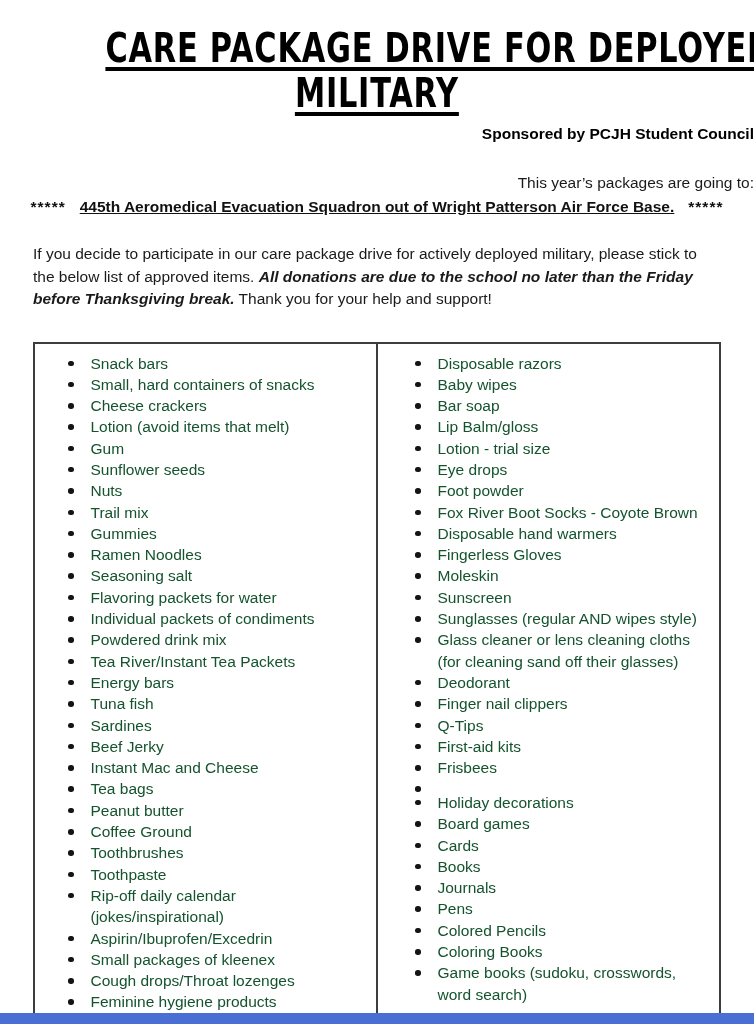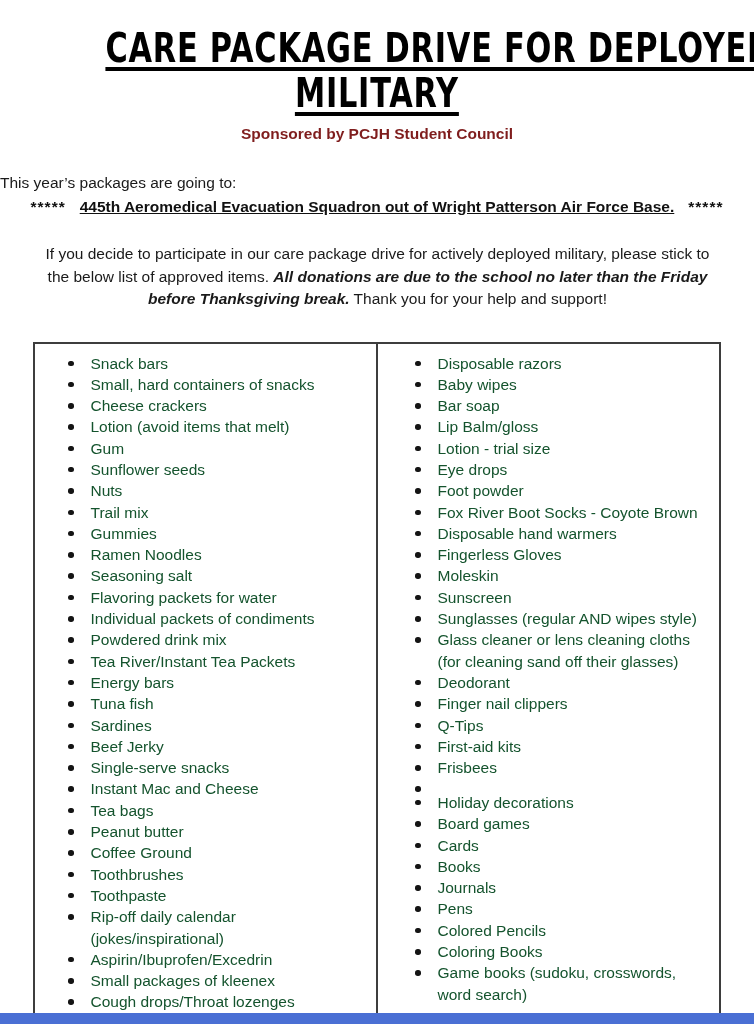--- a/index.html
+++ b/index.html
@@ -12,26 +12,26 @@
   h1 { margin-top: 26px; text-align: center; color: #000; font-weight: bold; }
   .title-line {
     display: inline-block;
     font-family: "DejaVu Sans", sans-serif;
     font-size: 40px; line-height: 45px; letter-spacing: 1px;
     transform: scaleX(0.76); transform-origin: 50% 50%;
     text-decoration: underline; text-decoration-thickness: 3.5px; text-underline-offset: 5px;
     white-space: nowrap;
   }
   .title-row { display: block; text-align: center; }
-  .sponsor { margin-top: 9px; text-align: center; font-size: 15.5px; font-weight: bold; color: #7f1d1d; }
-  .dest-intro { margin-top: 31px; text-align: left; font-size: 15.5px; }
+  .sponsor { margin-top: 9px; text-align: right; font-size: 15.5px; font-weight: bold; color: #000000; }
+  .dest-intro { margin-top: 31px; text-align: right; font-size: 15.5px; margin-left: 48px; }
   .dest-line { margin-top: 6px; text-align: center; font-size: 15.5px; font-weight: bold; color: #111; white-space: nowrap; }
   .dest-line .stars { letter-spacing: 1px; }
   .dest-line .dest-name { margin: 0 14px; text-decoration: underline; }
-  .intro { margin: 27px 32px 0 33px; font-size: 15.5px; line-height: 22.5px; text-align: center; }
+  .intro { margin: 27px 32px 0 33px; font-size: 15.5px; line-height: 22.5px; text-align: left; }
   .intro strong em { font-weight: bold; }
   .items-box {
     margin: 31px 0 0 33px; width: 688px; min-height: 686px;
     border: 2px solid #3d3d3d; display: flex; align-items: stretch; background: #fff;
   }
   ul.col { list-style: none; padding-top: 9px; padding-bottom: 9px; }
   ul.col.left  { width: 343px; border-right: 2px solid #3d3d3d; padding-left: 33px; }
   ul.col.right { flex: 1; padding-left: 37px; }
   li { display: flex; align-items: flex-start; font-size: 15.5px; line-height: 21.3px; color: #14532d; }
   .bullet { flex: 0 0 auto; width: 5.5px; height: 5.5px; border-radius: 50%; background: #141414; margin-top: 8px; }
@@ -131,24 +131,20 @@
         <li>
           <span class="bullet"></span>
           <span class="item-text">Sardines</span>
         </li>
         <li>
           <span class="bullet"></span>
           <span class="item-text">Beef Jerky</span>
         </li>
         <li>
           <span class="bullet"></span>
-          <span class="item-text">Single-serve snacks</span>
-        </li>
-        <li>
-          <span class="bullet"></span>
           <span class="item-text">Instant Mac and Cheese</span>
         </li>
         <li>
           <span class="bullet"></span>
           <span class="item-text">Tea bags</span>
         </li>
         <li>
           <span class="bullet"></span>
           <span class="item-text">Peanut butter</span>
         </li>

